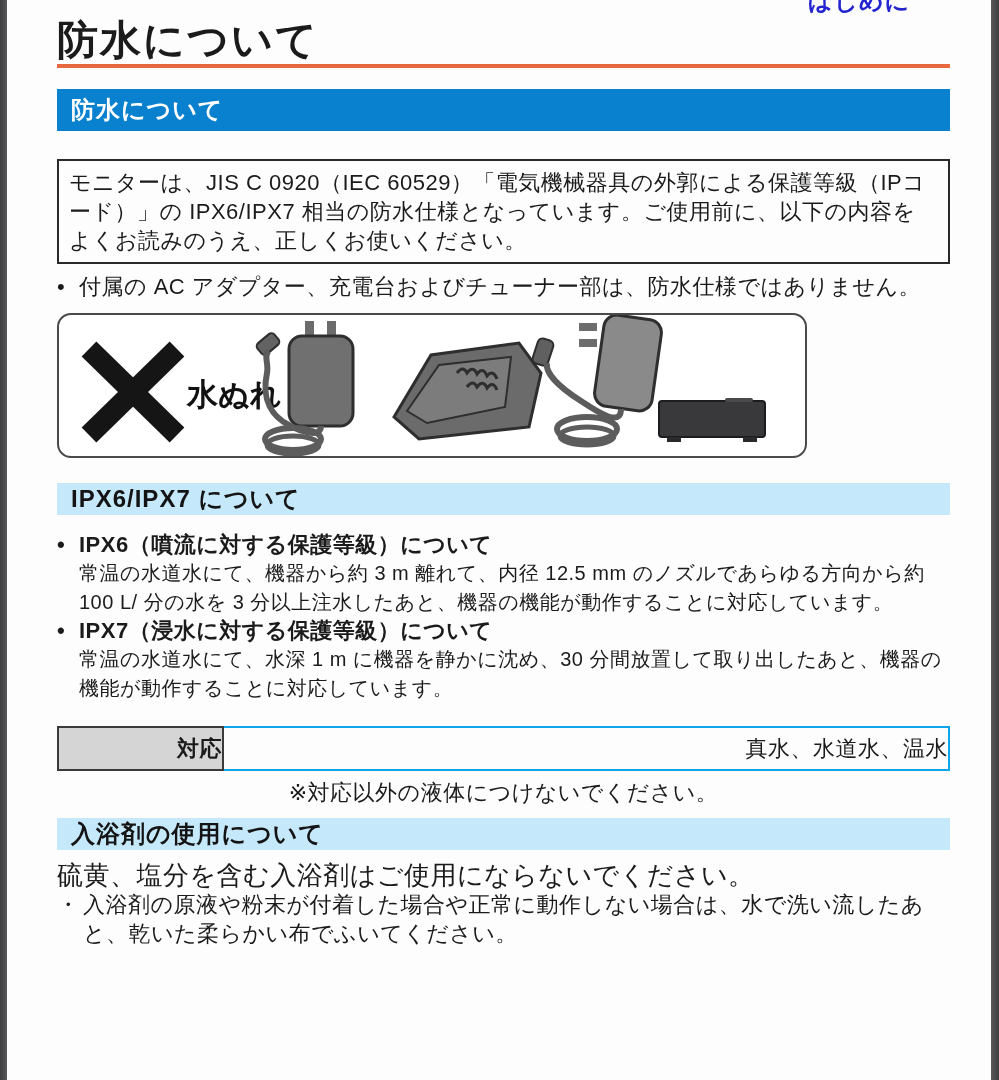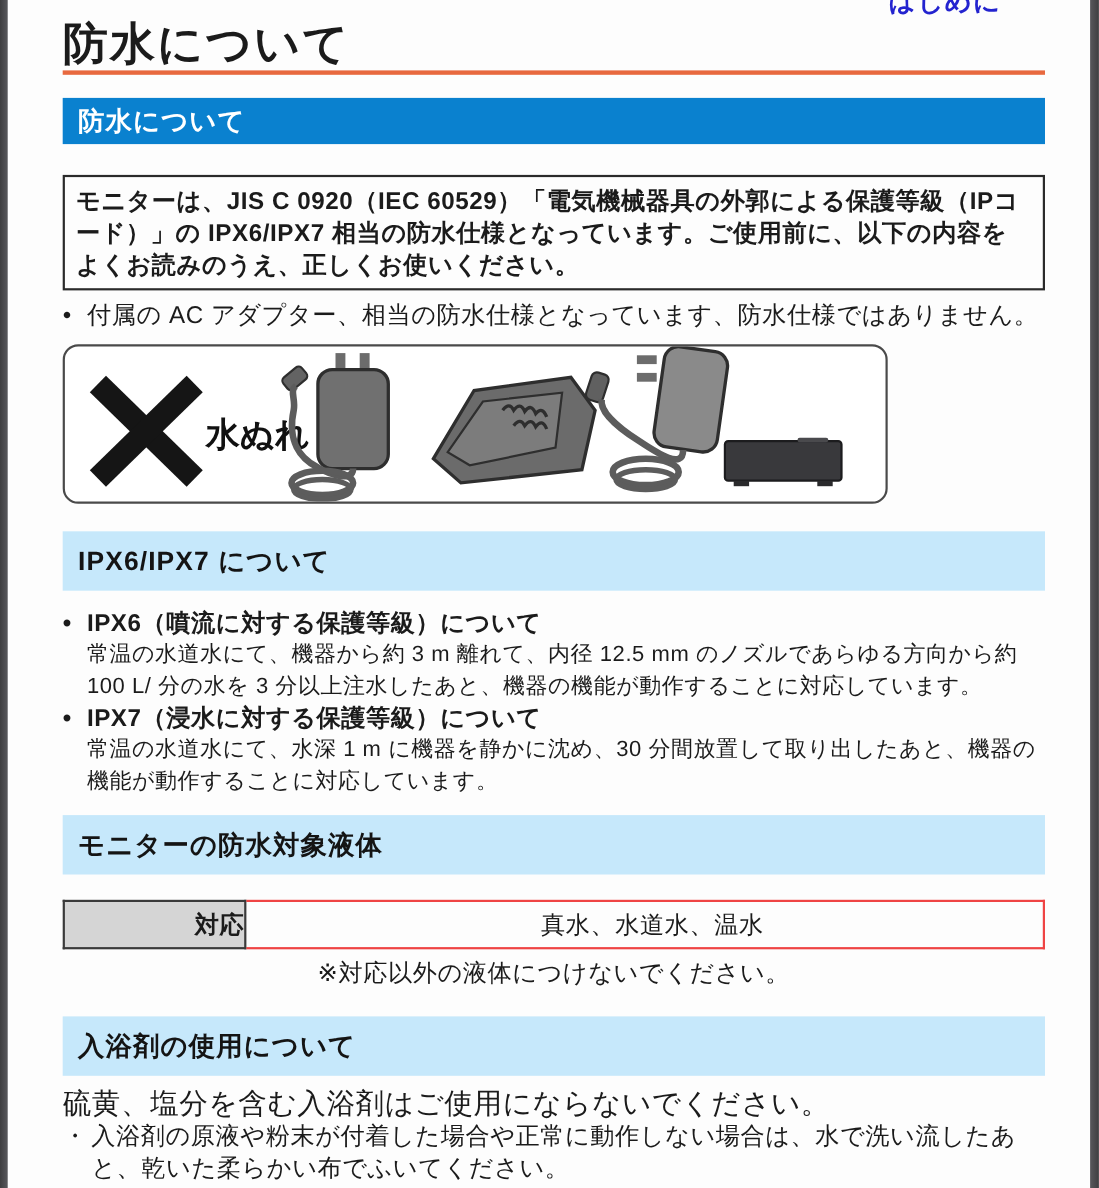--- a/index.html
+++ b/index.html
@@ -21,25 +21,25 @@
   .page-title{
     margin:18px 0 0 0;font-size:41px;font-weight:900;letter-spacing:2px;line-height:44px;
   }
   .title-rule{height:4px;background:#e8693f;margin-top:2px;width:100%;}
 
   .banner{
     height:42px;display:flex;align-items:center;padding-left:14px;
     font-size:24px;font-weight:bold;letter-spacing:1px;box-sizing:border-box;
   }
   .banner-primary{background:#0a81cf;color:#ffffff;margin-top:21px;}
-  .banner-light{background:#c6e8fb;color:#141414;height:54px;}
+  .banner-light{background:#c6e8fb;color:#141414;height:32px;}
 
   .notice-box{
     margin-top:28px;border:2px solid #2a2a2a;padding:7px 10px;
-    font-size:22px;line-height:29px;letter-spacing:0.5px;box-sizing:border-box;font-weight:bold;
+    font-size:22px;line-height:29px;letter-spacing:0.5px;box-sizing:border-box;
   }
 
   .bullet-line{display:flex;margin-top:9px;font-size:22px;line-height:27px;letter-spacing:0.5px;}
   .bullet-glyph{width:22px;flex:0 0 22px;text-align:left;}
 
   .figure-box{
     margin-top:13px;width:750px;height:145px;
     border:2px solid #4a4a4a;border-radius:14px;box-sizing:border-box;
     background:#fff;
   }
@@ -52,26 +52,26 @@
   .mt-liquids{margin-top:16px;}
   .liquids-table{
     margin-top:23px;width:100%;border-collapse:collapse;
     font-size:22px;letter-spacing:0.5px;
   }
   .liquids-table th{
     width:163px;background:#d5d5d5;border:2px solid #3a3a3a;
     font-weight:bold;text-align:right;height:41px;padding:0;
   }
   .liquids-table td{
-    border:2px solid #ef4444;padding:0 0 0 14px;text-align:center;font-weight:normal;
+    border:2px solid #0ea5e9;padding:0 0 0 14px;text-align:right;font-weight:normal;
   }
   .hdr-mark{font-size:15px;vertical-align:6px;font-weight:bold;}
   .table-note{margin-top:8px;font-size:22px;letter-spacing:0.5px;line-height:27px;text-align:center;}
 
-  .mt-bath{margin-top:26px;}
+  .mt-bath{margin-top:12px;}
   .bath-lead{margin-top:11px;font-size:26px;line-height:28px;letter-spacing:0.5px;}
   .bath-bullet{display:flex;margin-top:1px;font-size:22px;line-height:29px;letter-spacing:0.5px;}
   .bath-bullet .bullet-glyph{width:26px;flex:0 0 26px;}
 </style>
 </head>
 <body>
 
 <div class="edge edge-left"></div>
 <div class="edge edge-right"></div>
 
@@ -85,21 +85,21 @@
   <div class="banner banner-primary">
     <span>防水について</span>
   </div>
 
   <div class="notice-box">
     <span>モニターは、JIS C 0920（IEC 60529）「電気機械器具の外郭による保護等級（IPコード）」の IPX6/IPX7 相当の防水仕様となっています。ご使用前に、以下の内容をよくお読みのうえ、正しくお使いください。</span>
   </div>
 
   <div class="bullet-line">
     <span class="bullet-glyph">•</span>
-    <span>付属の AC アダプター、相当の防水仕様となっています、防水仕様ではありません。</span>
+    <span>付属の AC アダプター、充電台およびチューナー部は、防水仕様ではありません。</span>
   </div>
 
   <div class="figure-box">
     <svg width="746" height="141" viewBox="0 0 746 141">
 
       <g>
         <path d="M30 34 L118 120" stroke="#151515" stroke-width="21" stroke-linecap="butt"></path>
         <path d="M118 34 L30 120" stroke="#151515" stroke-width="21" stroke-linecap="butt"></path>
       </g>
 
@@ -155,23 +155,20 @@
     </div>
     <div>
       <div class="ipx-item-title">
         <span class="bullet-glyph">•</span>
         <span>IPX7（浸水に対する保護等級）について</span>
       </div>
       <div class="ipx-item-body">常温の水道水にて、水深 1 m に機器を静かに沈め、30 分間放置して取り出したあと、機器の機能が動作することに対応しています。</div>
     </div>
   </div>
 
-  <div class="banner banner-light mt-liquids">
-    <span>モニターの防水対象液体</span>
-  </div>
 
   <table class="liquids-table">
     <tbody>
       <tr>
         <th>
           <span>対応</span><span class="hdr-mark"></span>
         </th>
         <td>真水、水道水、温水</td>
       </tr>
     </tbody>

